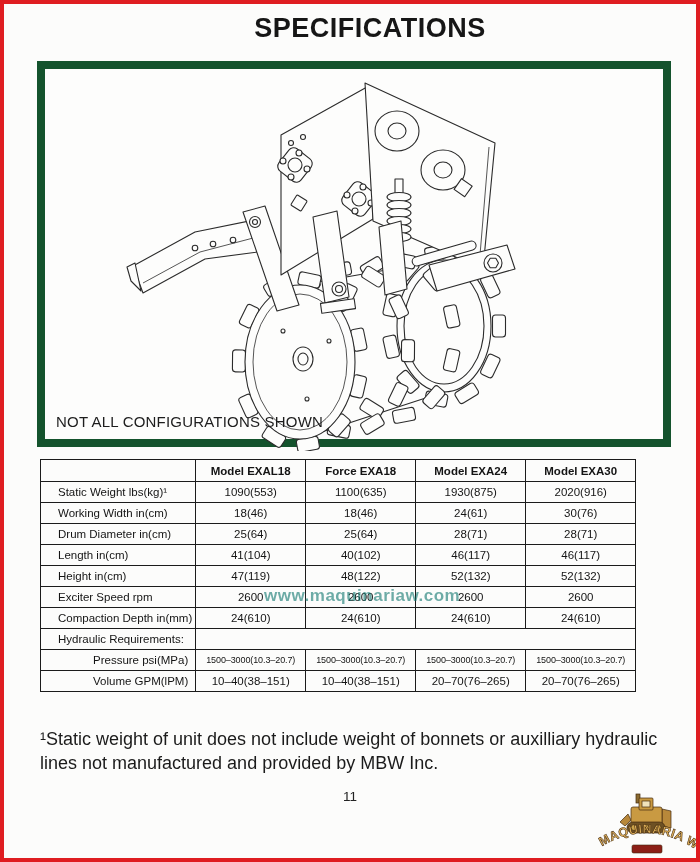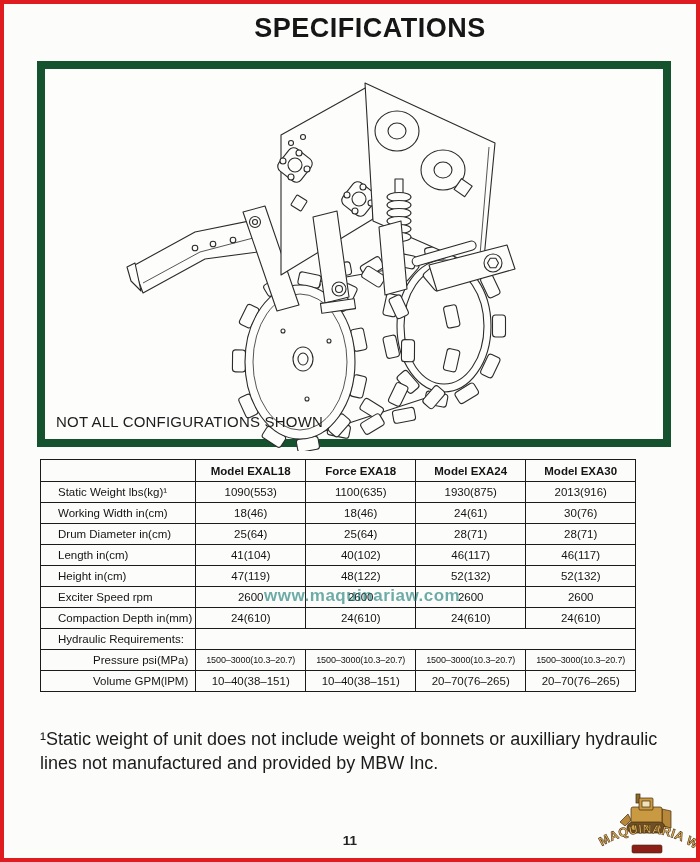--- a/index.html
+++ b/index.html
@@ -34,22 +34,22 @@
   }
   .specs th { font-weight:bold; height:22px; }
   .specs td.label { text-align:left; padding-left:17px; }
   .specs td.label-r { text-align:right; padding-right:7px;padding-left:43px; }
   .specs td.sv { font-size:9px; letter-spacing:-0.1px; }
   .footnote {
     position:absolute; left:36px; top:723px; width:634px;
     font-size:18px; line-height:1.35; color:#1b1b1b;
   }
   .page-number {
-    position:absolute; top:829px; left:0; width:100%;
-    text-align:center; font-size:13.5px; font-weight:bold; color:#222;
+    position:absolute; top:785px; left:0; width:100%;
+    text-align:center; font-size:13.5px; font-weight:normal; color:#222;
   }
   .watermark {
     position:absolute; left:260px; top:582px;
     font-size:17px; font-weight:bold; letter-spacing:0.5px;
     color:#0f766e; opacity:0.6; z-index:5;
   }
   .logo { position:absolute; right:0; bottom:0; width:98px; height:71px; z-index:6; }
 </style>
 </head>
 <body>
@@ -205,21 +205,21 @@
         <th>Model EXA24</th>
         <th>Model EXA30</th>
       </tr>
     </thead>
     <tbody>
       <tr>
         <td class="label">Static Weight lbs(kg)¹</td>
         <td>1090(553)</td>
         <td>1100(635)</td>
         <td>1930(875)</td>
-        <td>2013(916)</td>
+        <td>2020(916)</td>
       </tr>
       <tr>
         <td class="label">Working Width in(cm)</td>
         <td>18(46)</td>
         <td>18(46)</td>
         <td>24(61)</td>
         <td>30(76)</td>
       </tr>
       <tr>
         <td class="label">Drum Diameter in(cm)</td>

